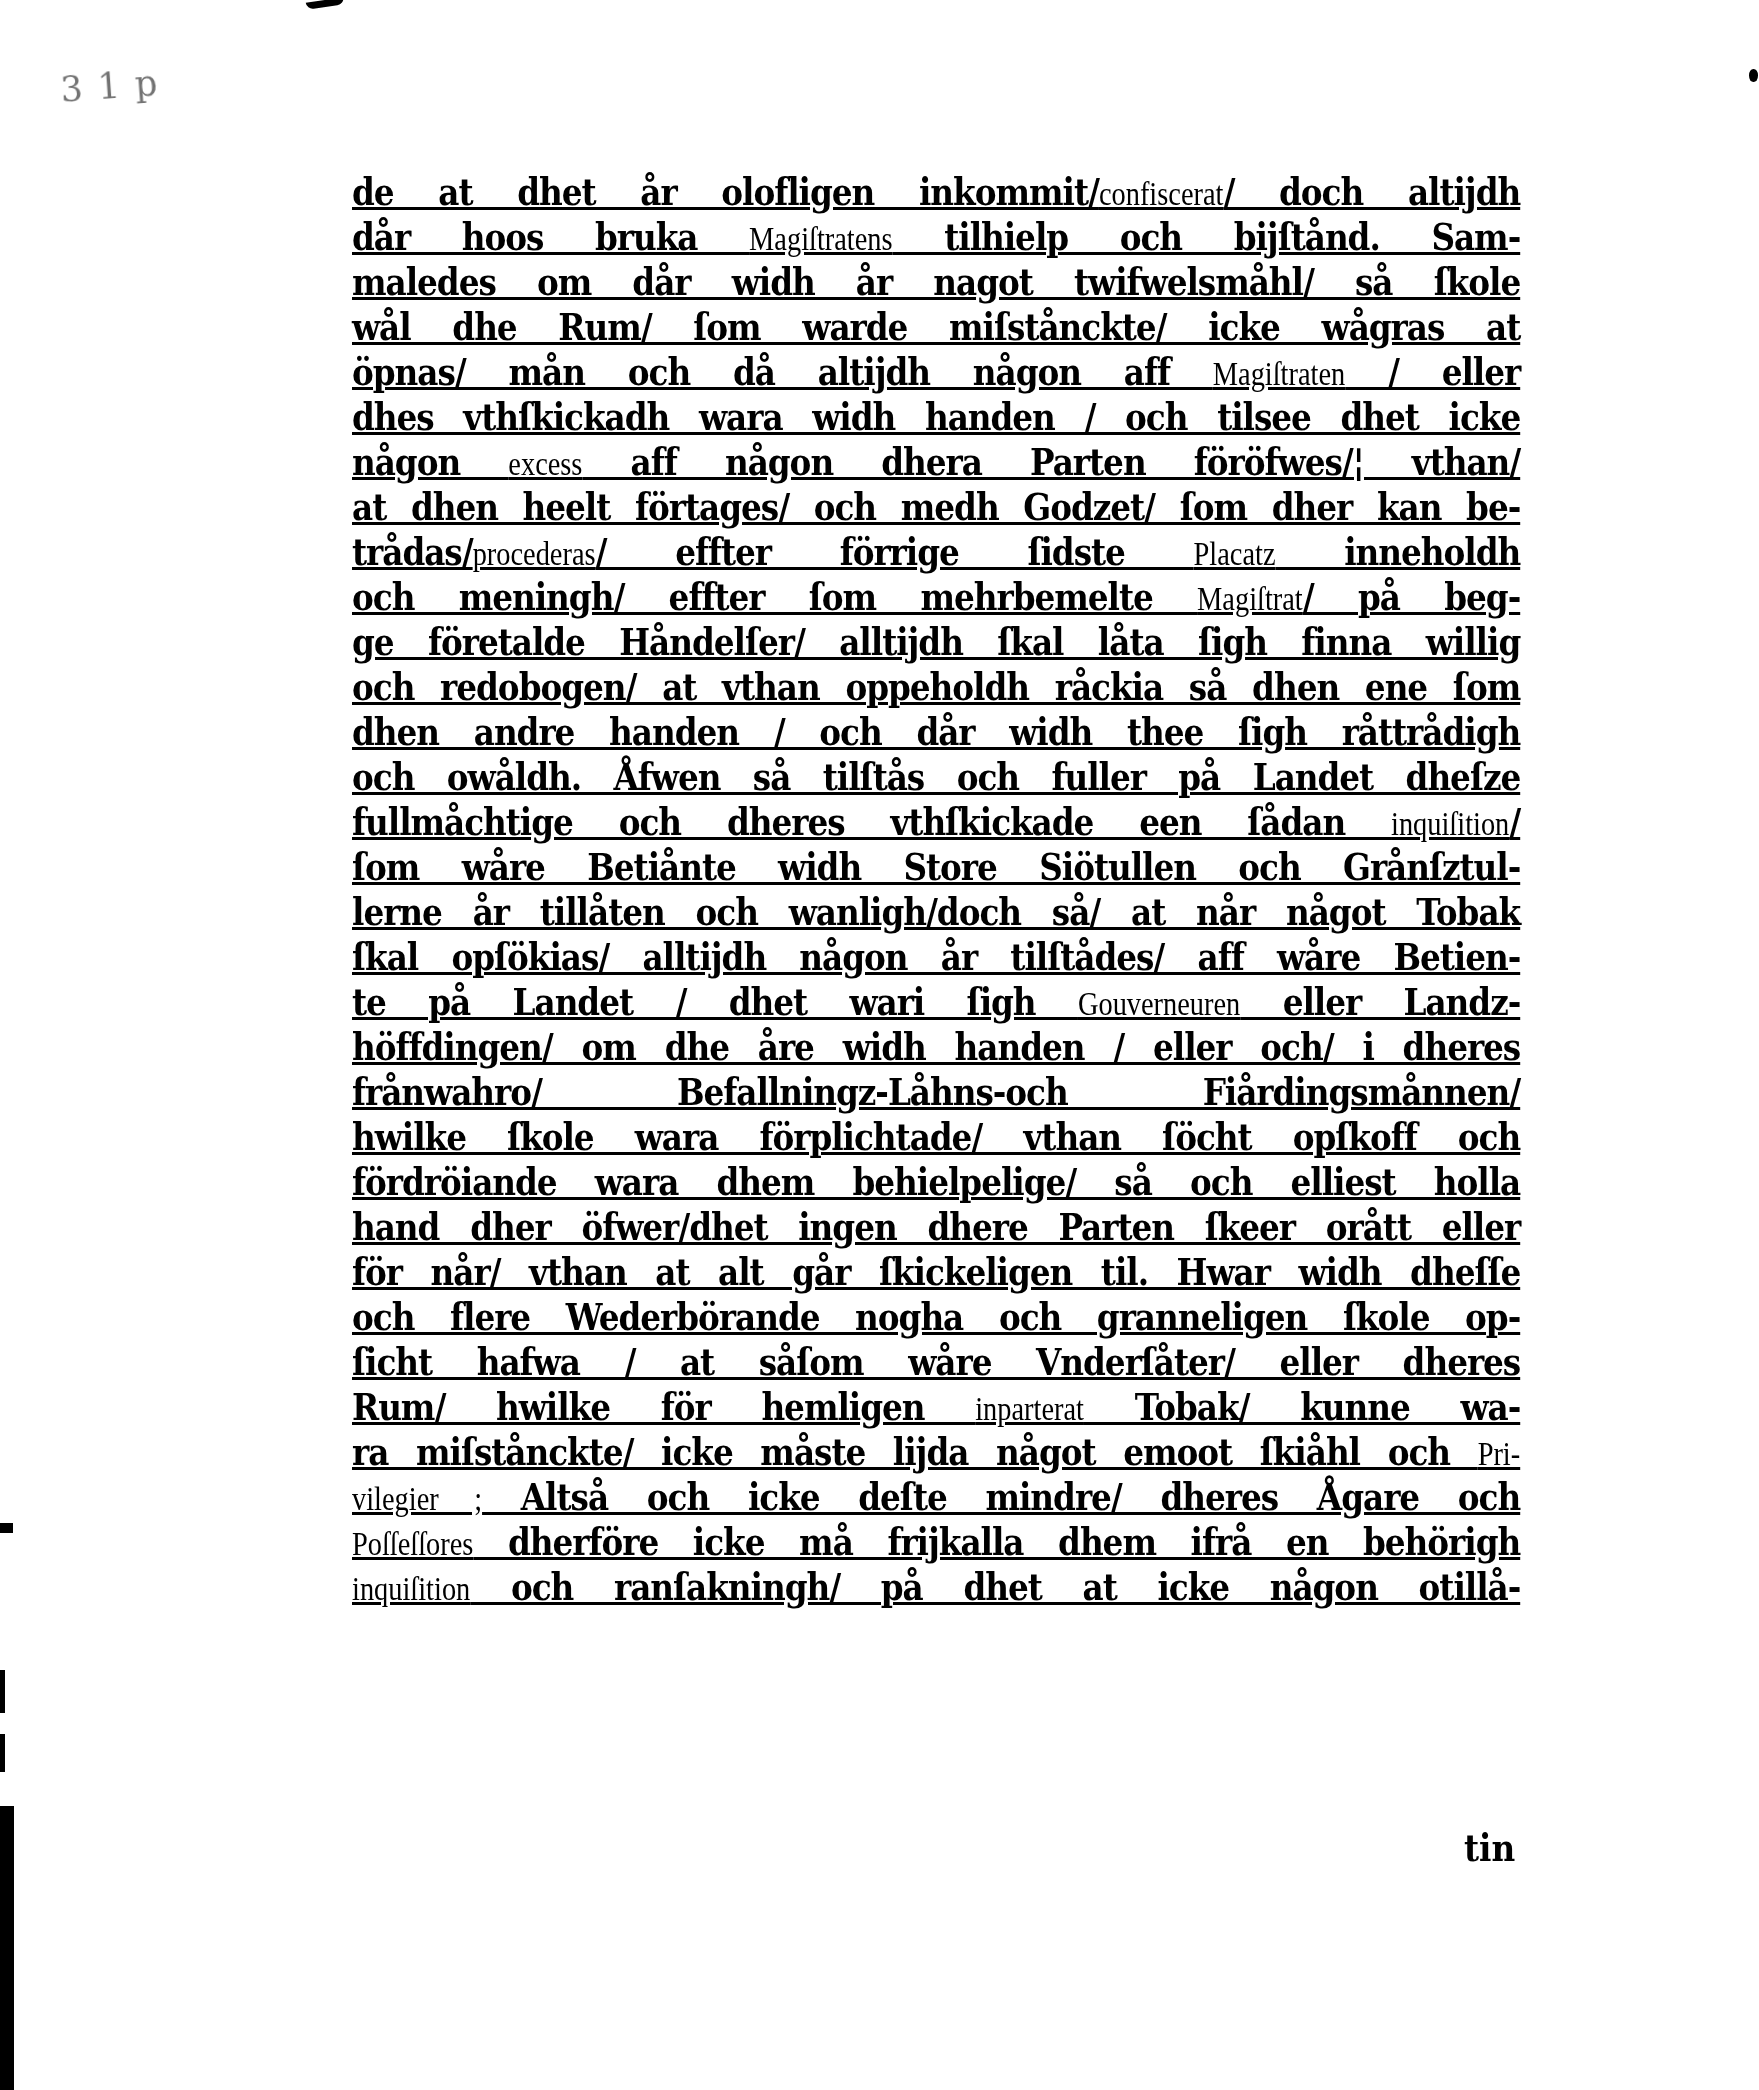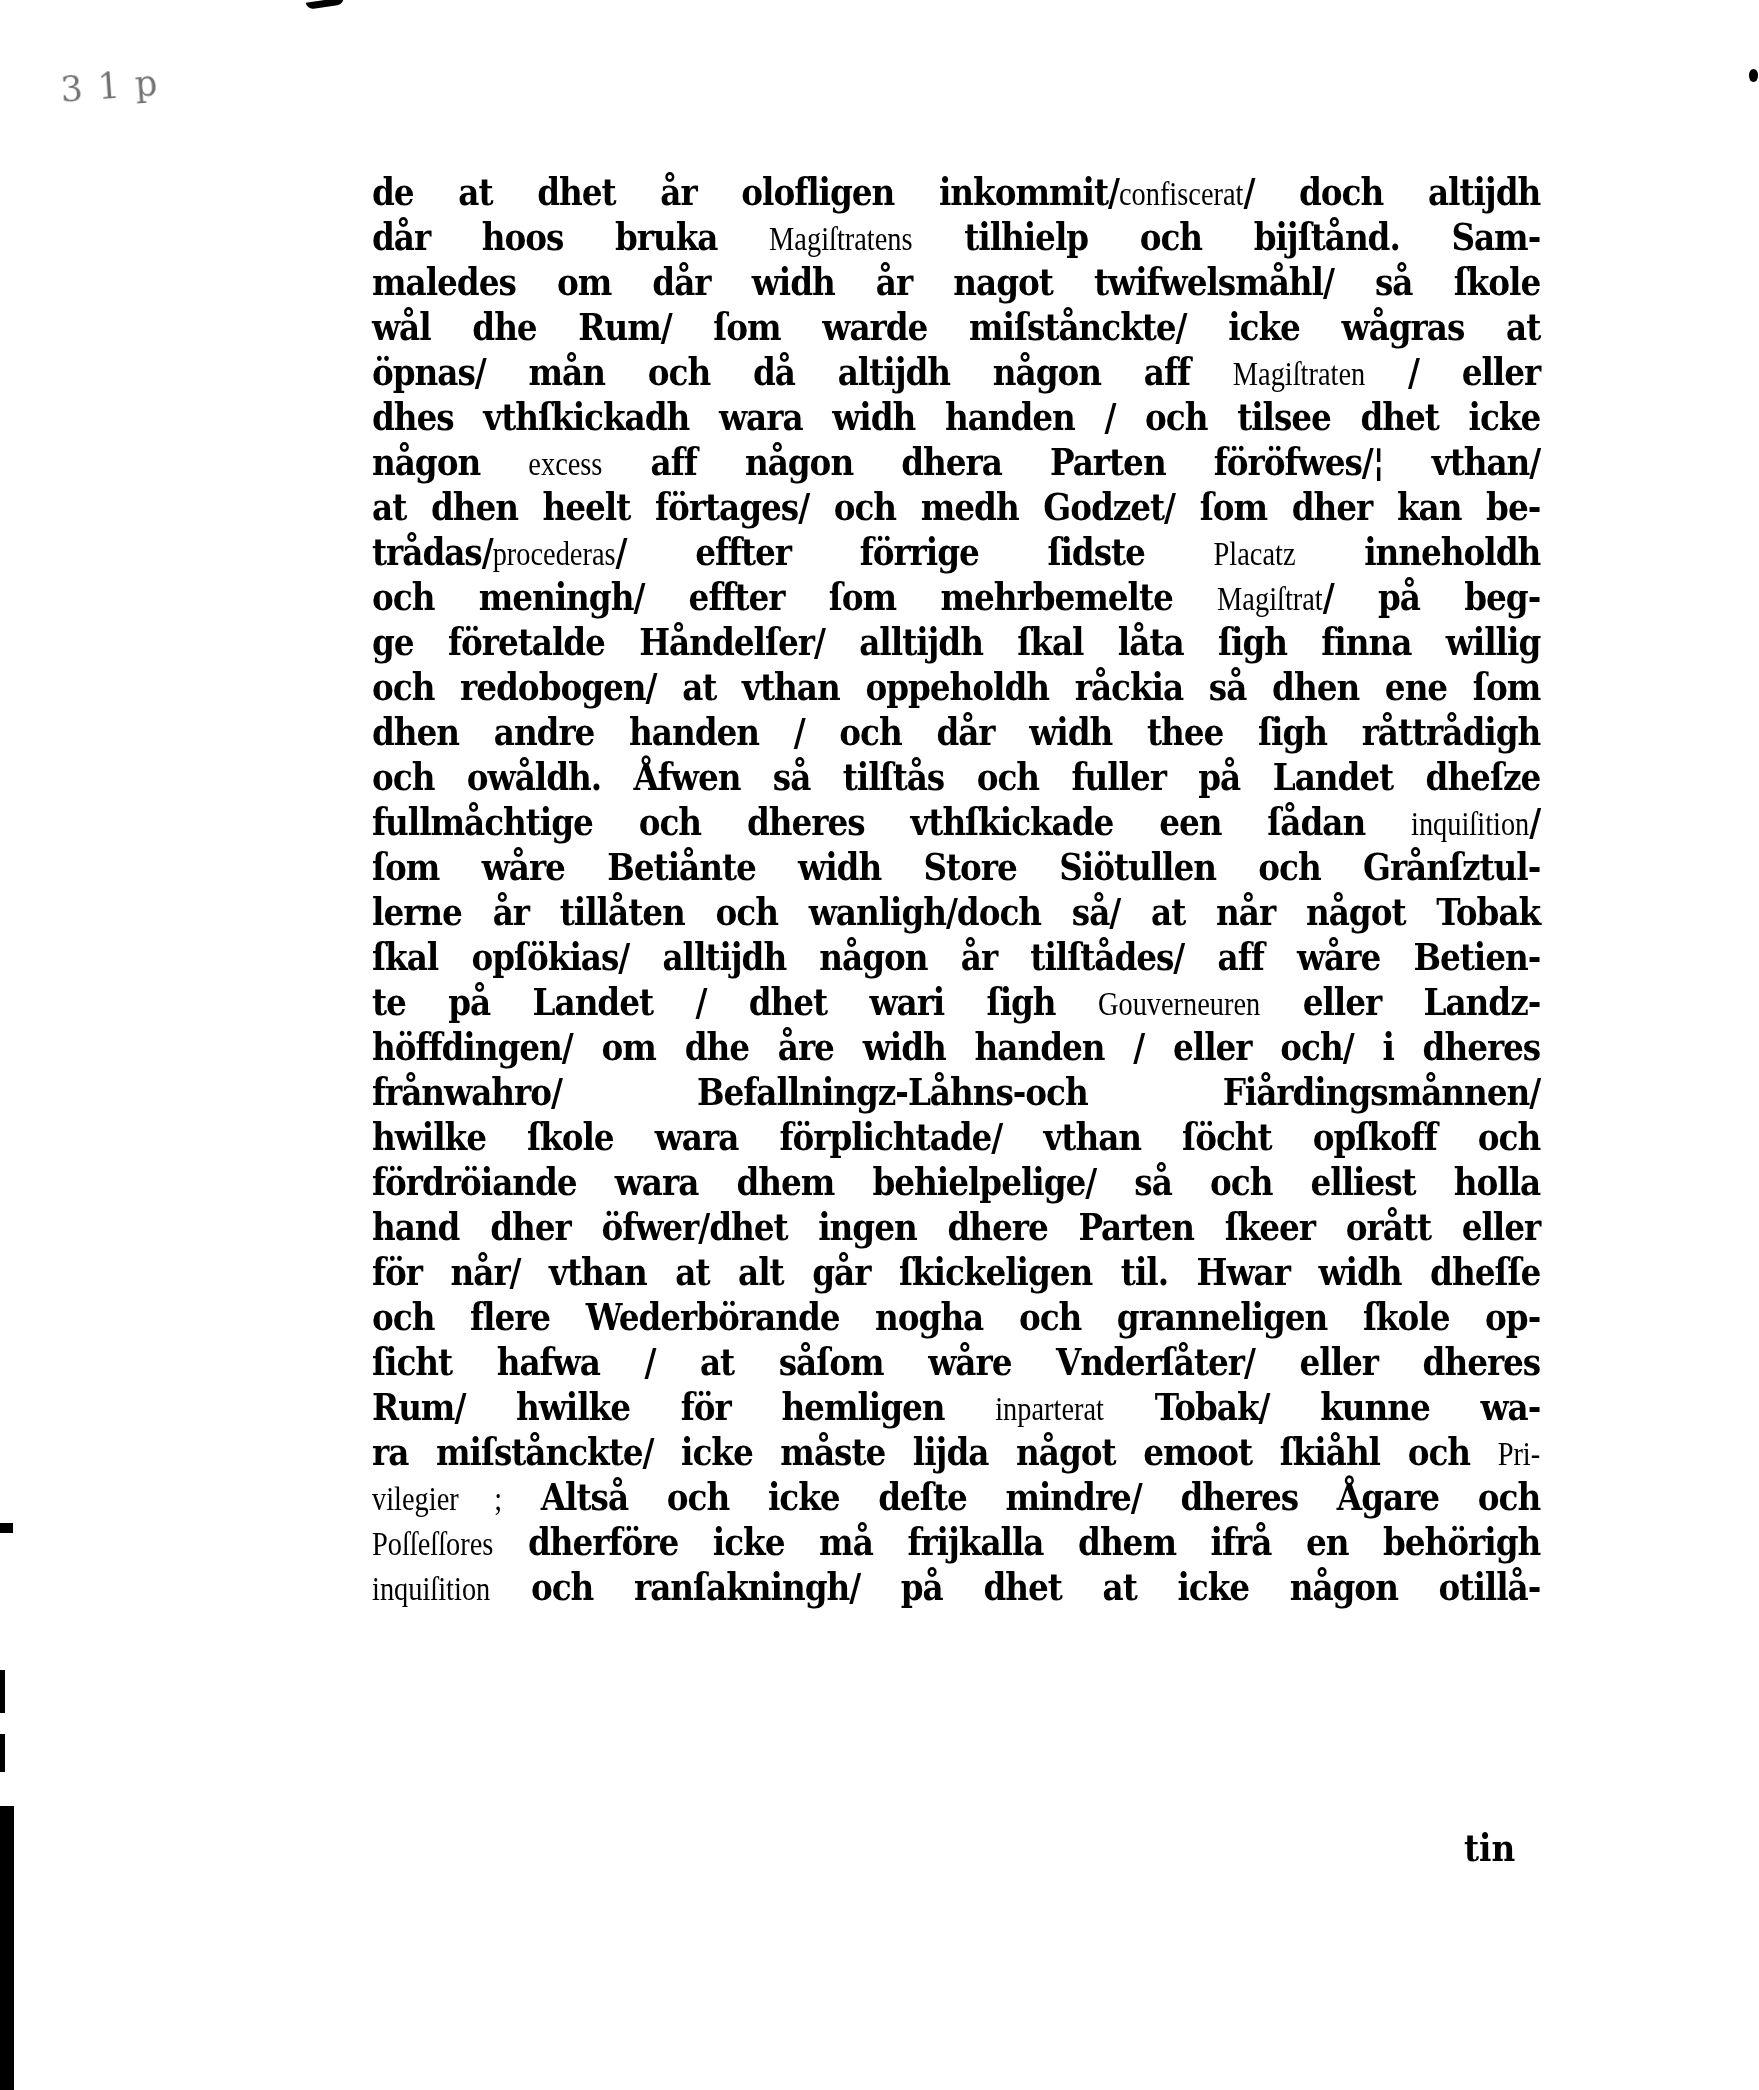--- a/index.html
+++ b/index.html
@@ -23,21 +23,21 @@
   .margin-note {
     position: absolute; left: 63px; top: 65px; width: 134px; height: 115px;
     font-family: "DejaVu Serif", serif; font-size: 35px; color: #000;
     opacity: 0.55; letter-spacing: 1.9px; transform: rotate(-4deg);
     filter: blur(0.3px);
   }
   .left-edge {
     position: absolute; left: 0; width: 13.4px; background: #000;
   }
   .text-block {
-    position: absolute; left: 372px; top: 169px; width: 1168px;
+    position: absolute; left: 352px; top: 169px; width: 1168px; text-decoration: underline;
   }
   .line {
     display: block;
     height: 45px;
     line-height: 45px;
     font-size: 38px;
     font-weight: bold;
     white-space: nowrap;
     text-align: justify;
     text-align-last: justify;

